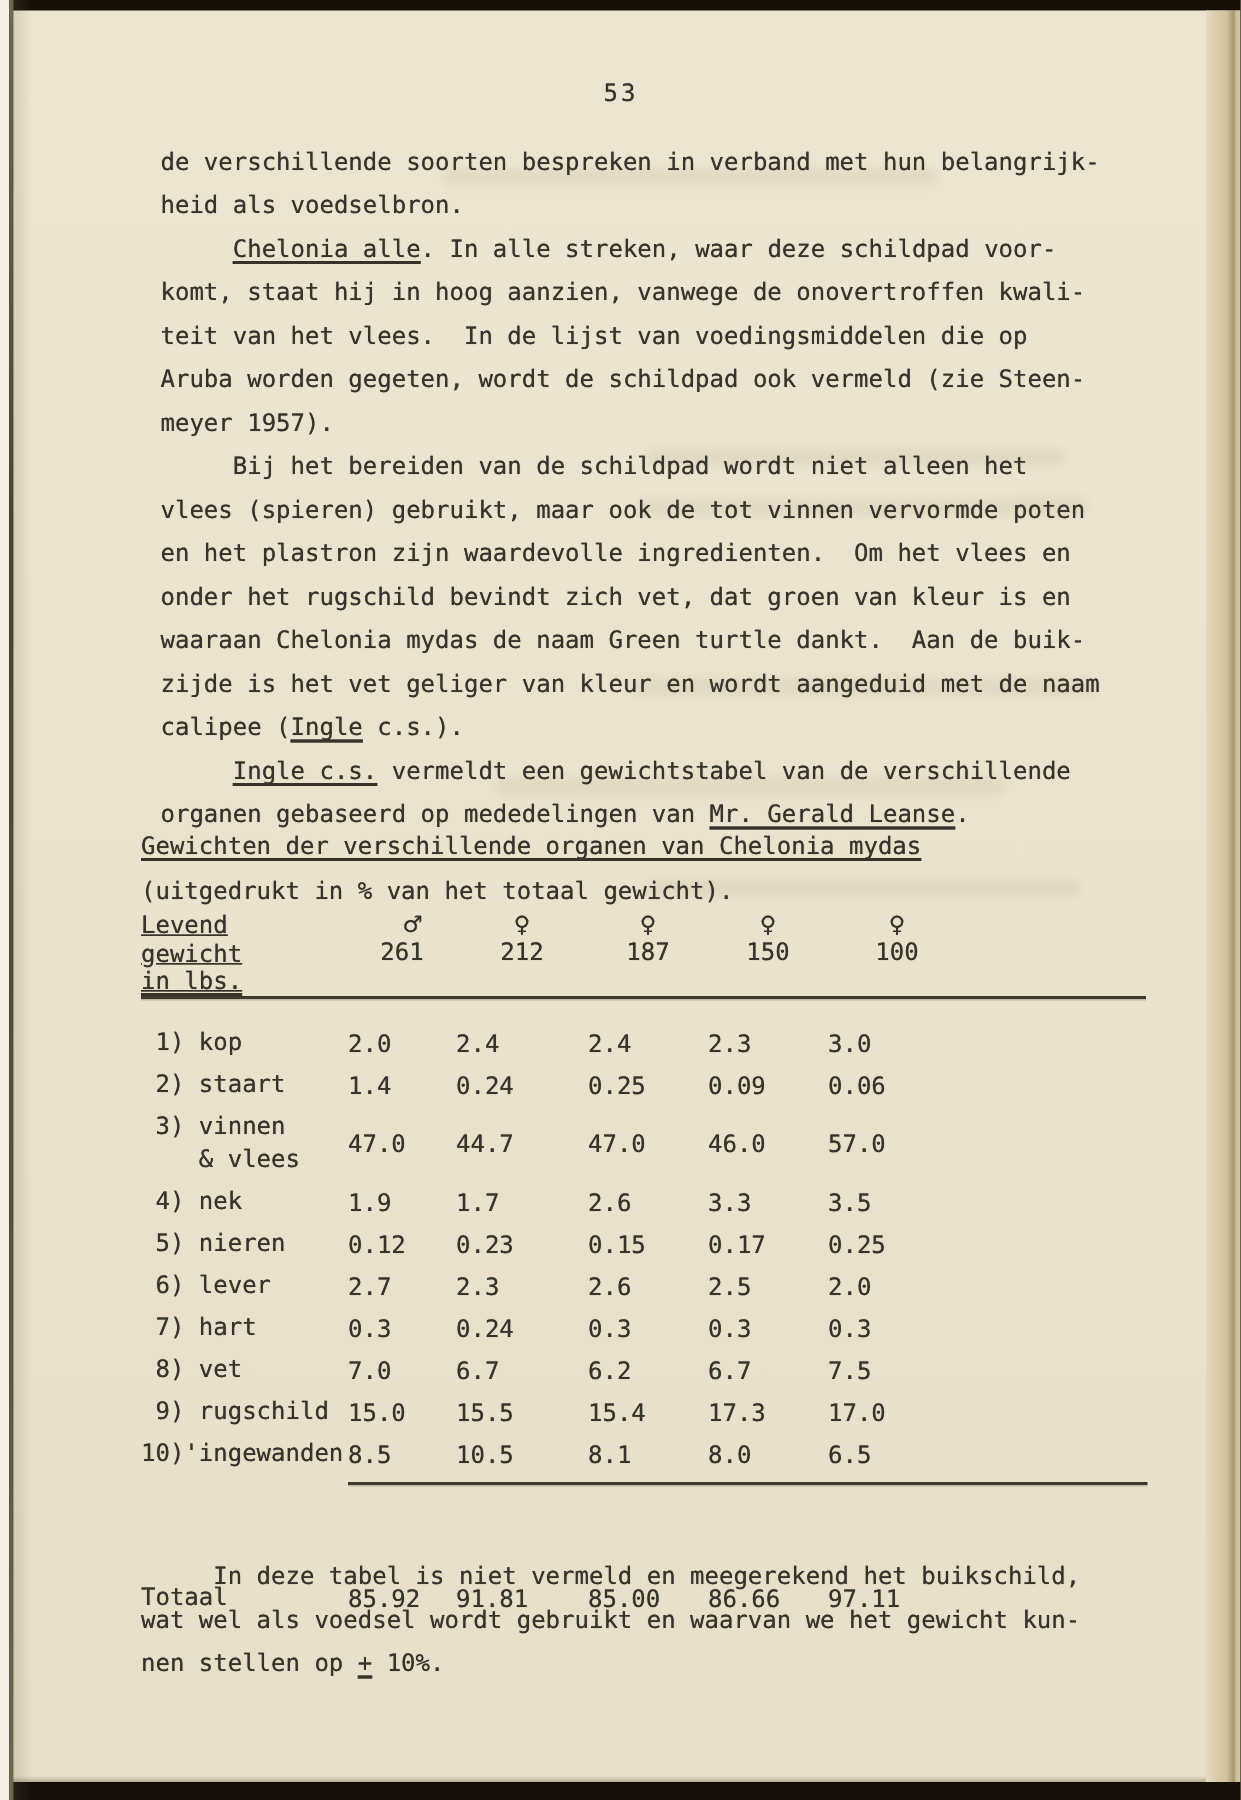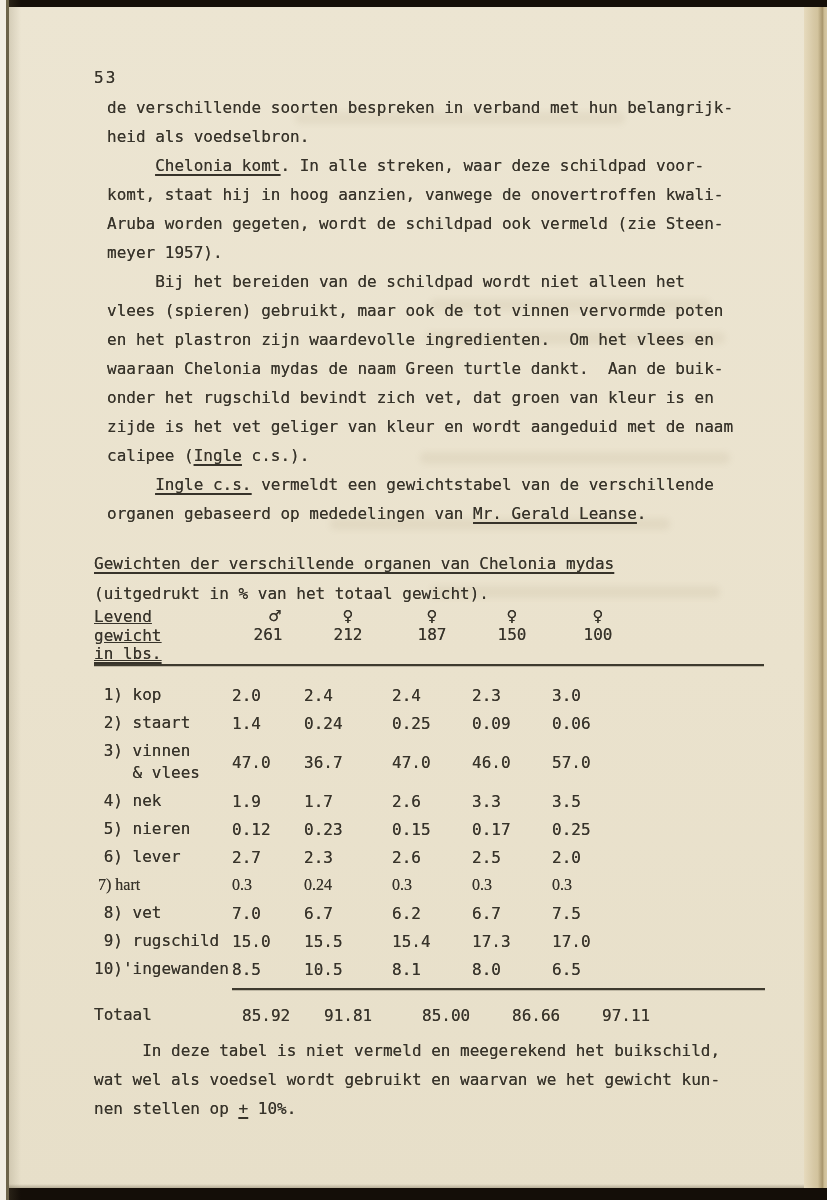--- a/index.html
+++ b/index.html
@@ -21,42 +21,42 @@
   .edge-left-shadow { position:absolute; left:9px; top:0; bottom:0; width:12px;
     background:linear-gradient(90deg,rgba(120,110,80,.20),transparent); }
   .edge-right { position:absolute; right:0; top:7px; bottom:12px; width:23px;
     background:linear-gradient(90deg,#e6dabd,#d7c9a6 40%,#d2c39d 60%,#a8966d 80%,#cdbd95 88%,#d6c8a5); }
   
   .smudge { position:absolute; height:12px; border-radius:5px; background:#8f7d55;
     opacity:.09; filter:blur(3px); }
   
   .line { height:29px; line-height:29px; white-space:pre; }
   .ul { text-decoration:underline; text-decoration-thickness:1.5px; text-underline-offset:3px; }
-  .pageno { position:absolute; top:52px; left:94px; width:640px; text-align:left; letter-spacing:2px;margin-top:16px; }
+  .pageno { position:absolute; top:52px; left:94px; width:640px; text-align:center; letter-spacing:2px; }
   #body-text   { position:absolute; top:93px;  left:107px; }
   #footer-text { position:absolute; top:1036px; left:94px; }
   
   #tbl-title { position:absolute; top:549px; left:94px; height:29px; line-height:29px; white-space:pre; }
   #tbl-sub   { position:absolute; top:579px; left:94px; height:29px; line-height:29px; white-space:pre; }
   #thead { position:absolute; top:608px; left:94px; display:grid;
     grid-template-columns:138px 72px 88px 80px 80px 92px; align-items:start; }
   #thead .lblcell div { height:18.5px; line-height:18.5px; white-space:pre;text-decoration:underline; }
   .hcell { display:flex; flex-direction:column; align-items:center; }
   .hcell .sym  { height:17px; line-height:17px; font-size:15px;
     font-family:"DejaVu Sans",sans-serif; }
   .hcell .sym.male { transform:translateX(7px); }
   .hcell .hnum { height:19px; line-height:19px; }
   .rule { position:absolute; height:2px; background:#3e3a2e; box-shadow:0 1px 0 rgba(62,58,46,.25); }
   #rule1 { top:664px; left:94px;  width:670px; }
   #rule2 { top:988px; left:232px; width:533px; }
   #tbody { position:absolute; top:681px; left:94px; }
   .trow { display:grid; grid-template-columns:138px 72px 88px 80px 80px 92px; align-items:center; }
   .trow .lbl { white-space:pre; line-height:22px; }
   .trow .val { text-align:left; }
-  #total-row { position:absolute; top:1000px; left:94px; height:30px;gap:10px; }
+  #total-row { position:absolute; top:1050px; left:94px; height:30px; }
 </style>
 </head>
 <body>
 
 <div class="scan">
 
   <div class="edge-top"></div>
   <div class="edge-bottom-shadow"></div>
   <div class="edge-bottom"></div>
   <div class="edge-left-pale"></div>
@@ -69,29 +69,30 @@
   <div class="smudge" style="left:425px; top:332px; width:300px;"></div>
   <div class="smudge" style="left:420px; top:452px; width:310px;"></div>
   <div class="smudge" style="left:330px; top:518px; width:340px;"></div>
   <div class="smudge" style="left:430px; top:586px; width:290px;"></div>
 
   <div class="pageno">53</div>
 
   <div id="body-text">
       <div class="line"><span>de verschillende soorten bespreken in verband met hun belangrijk-</span></div>
       <div class="line"><span>heid als voedselbron.</span></div>
-      <div class="line"><span>     </span><span class="ul">Chelonia komt</span><span>. In alle streken, waar deze schildpad voor-</span></div>
+      <div class="line"><span>     </span><span class="ul">Chelonia alle</span><span>. In alle streken, waar deze schildpad voor-</span></div>
       <div class="line"><span>komt, staat hij in hoog aanzien, vanwege de onovertroffen kwali-</span></div>
+      <div class="line"><span>teit van het vlees.  In de lijst van voedingsmiddelen die op</span></div>
       <div class="line"><span>Aruba worden gegeten, wordt de schildpad ook vermeld (zie Steen-</span></div>
       <div class="line"><span>meyer 1957).</span></div>
       <div class="line"><span>     Bij het bereiden van de schildpad wordt niet alleen het</span></div>
       <div class="line"><span>vlees (spieren) gebruikt, maar ook de tot vinnen vervormde poten</span></div>
       <div class="line"><span>en het plastron zijn waardevolle ingredienten.  Om het vlees en</span></div>
+      <div class="line"><span>onder het rugschild bevindt zich vet, dat groen van kleur is en</span></div>
       <div class="line"><span>waaraan Chelonia mydas de naam Green turtle dankt.  Aan de buik-</span></div>
-      <div class="line"><span>onder het rugschild bevindt zich vet, dat groen van kleur is en</span></div>
       <div class="line"><span>zijde is het vet geliger van kleur en wordt aangeduid met de naam</span></div>
       <div class="line"><span>calipee (</span><span class="ul">Ingle</span><span> c.s.).</span></div>
       <div class="line"><span>     </span><span class="ul">Ingle c.s.</span><span> vermeldt een gewichtstabel van de verschillende</span></div>
       <div class="line"><span>organen gebaseerd op mededelingen van </span><span class="ul">Mr. Gerald Leanse</span><span>.</span></div>
     </div>
 
   <div id="tbl-title"><span class="ul">Gewichten der verschillende organen van Chelonia mydas</span></div>
   <div id="tbl-sub">(uitgedrukt in % van het totaal gewicht).</div>
 
   <div id="thead">
@@ -137,21 +138,21 @@
         <div class="val">1.4</div>
         <div class="val">0.24</div>
         <div class="val">0.25</div>
         <div class="val">0.09</div>
         <div class="val">0.06</div>
       </div>
       <div class="trow" style="height: 50px;">
         <div class="lbl"> 3) vinnen
     &amp; vlees</div>
         <div class="val">47.0</div>
-        <div class="val">36.7</div>
+        <div class="val">44.7</div>
         <div class="val">47.0</div>
         <div class="val">46.0</div>
         <div class="val">57.0</div>
       </div>
       <div class="trow" style="height: 28px;">
         <div class="lbl"> 4) nek</div>
         <div class="val">1.9</div>
         <div class="val">1.7</div>
         <div class="val">2.6</div>
         <div class="val">3.3</div>
@@ -166,21 +167,21 @@
         <div class="val">0.25</div>
       </div>
       <div class="trow" style="height: 28px;">
         <div class="lbl"> 6) lever</div>
         <div class="val">2.7</div>
         <div class="val">2.3</div>
         <div class="val">2.6</div>
         <div class="val">2.5</div>
         <div class="val">2.0</div>
       </div>
-      <div class="trow" style="height: 28px; font-family: Liberation Serif, serif;">
+      <div class="trow" style="height: 28px;">
         <div class="lbl"> 7) hart</div>
         <div class="val">0.3</div>
         <div class="val">0.24</div>
         <div class="val">0.3</div>
         <div class="val">0.3</div>
         <div class="val">0.3</div>
       </div>
       <div class="trow" style="height: 28px;">
         <div class="lbl"> 8) vet</div>
         <div class="val">7.0</div>

